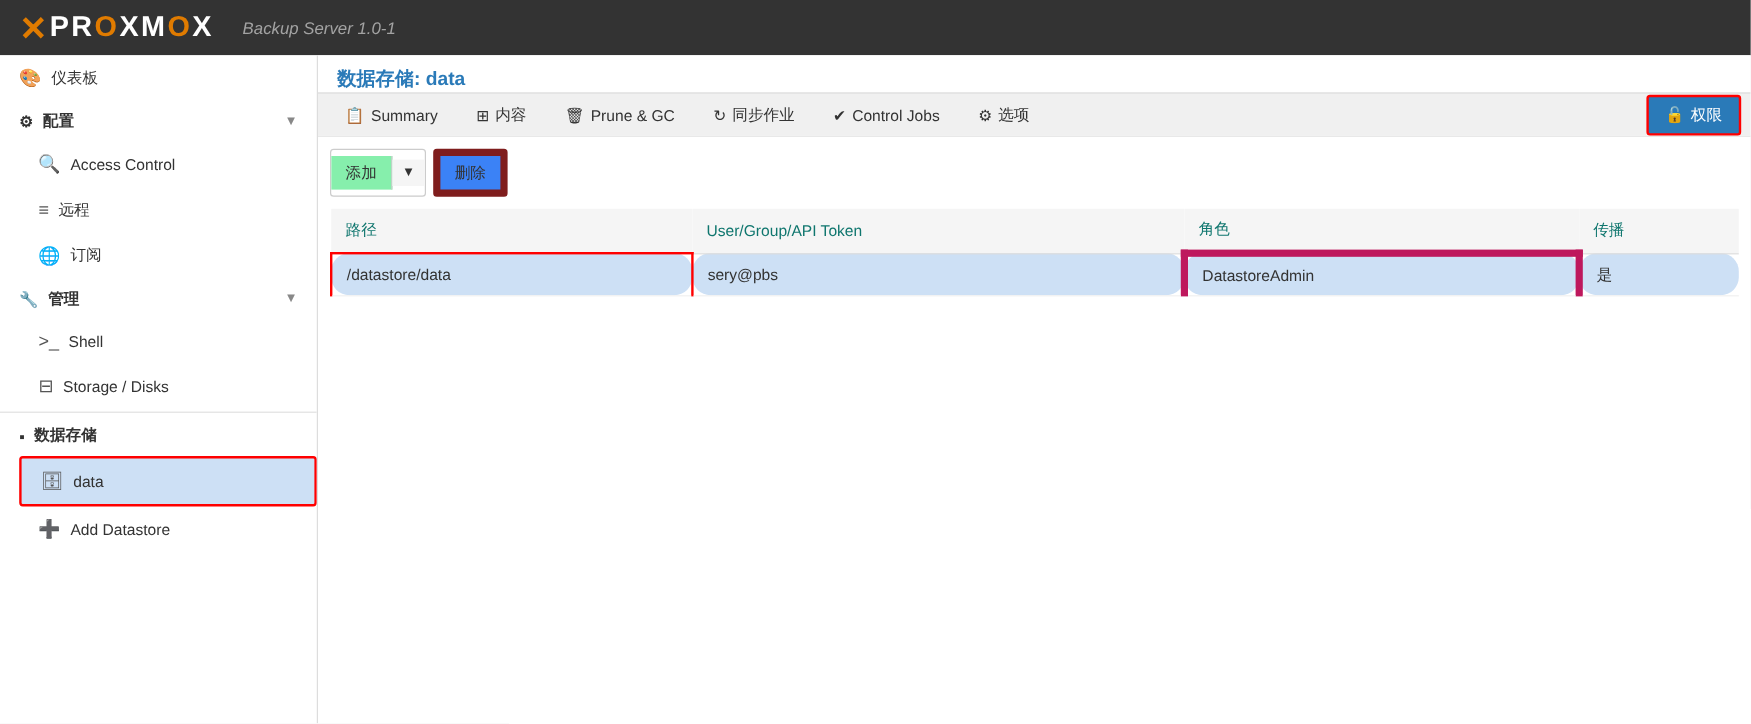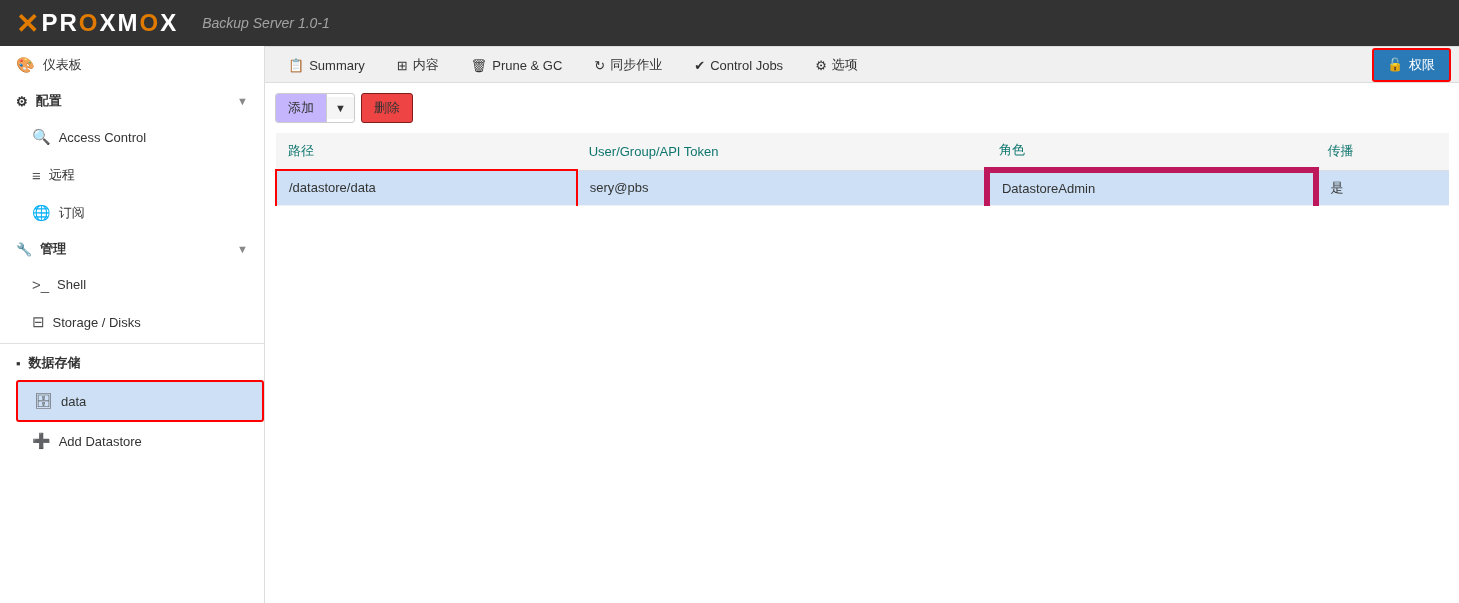--- a/index.html
+++ b/index.html
@@ -124,38 +124,38 @@
     .toolbar {
       display: flex;
       gap: 6px;
       margin-bottom: 10px;
     }
     .btn {
       display: flex;
       align-items: center;
       gap: 4px;
       padding: 5px 12px;
-      border: 1px solid #7f1d1d;
-      background: #ef4444;
+      border: 6px solid #7f1d1d;
+      background: #3b82f6;
       border-radius: 3px;
       cursor: pointer;
       font-size: 13px;
       color: #333;
     }
     .btn-add {
       display: flex;
       align-items: center;
       gap: 0;
       border: 1px solid #ccc;
       border-radius: 3px;
       overflow: hidden;
     }
     .btn-add-main {
       padding: 5px 12px;
-      background: #c4b5fd;
+      background: #86efac;
       cursor: pointer;
       font-size: 13px;
       color: #333;
       border: none;
       border-right: 1px solid #ccc;
     }
     .btn-add-arrow {
       padding: 5px 8px;
       background: #f5f5f5;
       cursor: pointer;
@@ -176,21 +176,21 @@
       background: #f5f5f5;
       border-bottom: 1px solid #ddd;
       color: #0f766e;
       font-weight: normal;
     }
     .data-table td {
       padding: 8px 12px;
       border-bottom: 1px solid #f0f0f0;
       color: #333;
     }
-    .data-table tr.selected td { background: #cde0f5; }
+    .data-table tr.selected td { background: #cde0f5; border-radius: 15px; }
     .td-path { border: 2px solid red; }
     .td-role { border: 6px solid #be185d; }
 
     
     .sidebar-item.active-border {
       border: 2px solid red;
       border-radius: 3px;
       background: #cde0f5;
     }
   </style>
@@ -262,20 +262,23 @@
       </div>
       <div class="sidebar-item">
         <span class="icon">➕</span>
         <span>Add Datastore</span>
       </div>
     </div>
   </div>
 
   <div class="content-area">
     <div class="page-header">
+      <div class="page-title-bar">
+        <span>数据存储: data</span>
+      </div>
       <div class="tab-bar">
         <div class="tab">
           <span class="tab-icon">📋</span>
           <span>Summary</span>
         </div>
         <div class="tab">
           <span class="tab-icon">⊞</span>
           <span>内容</span>
         </div>
         <div class="tab">

